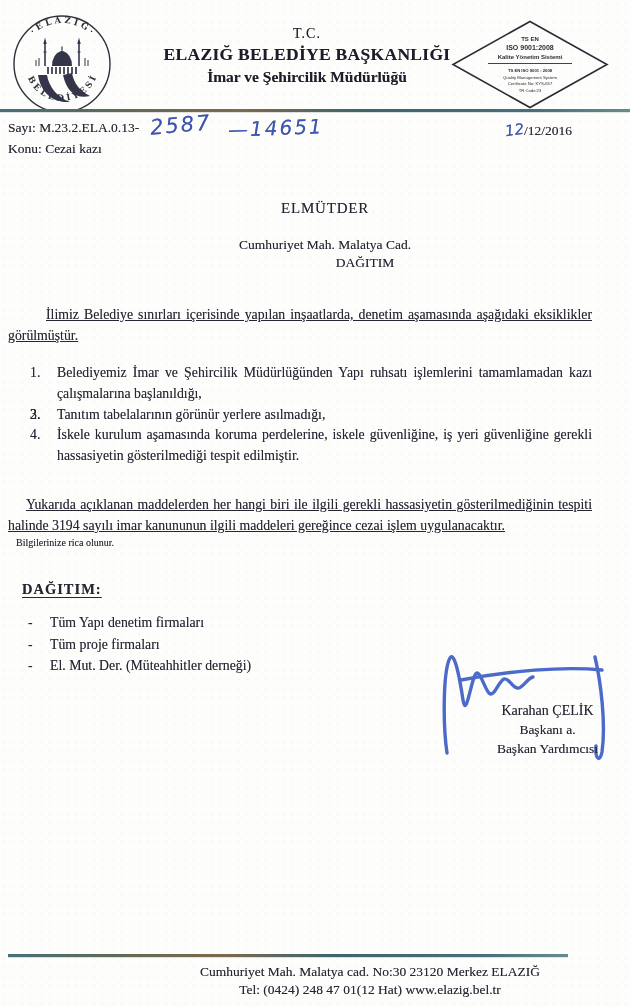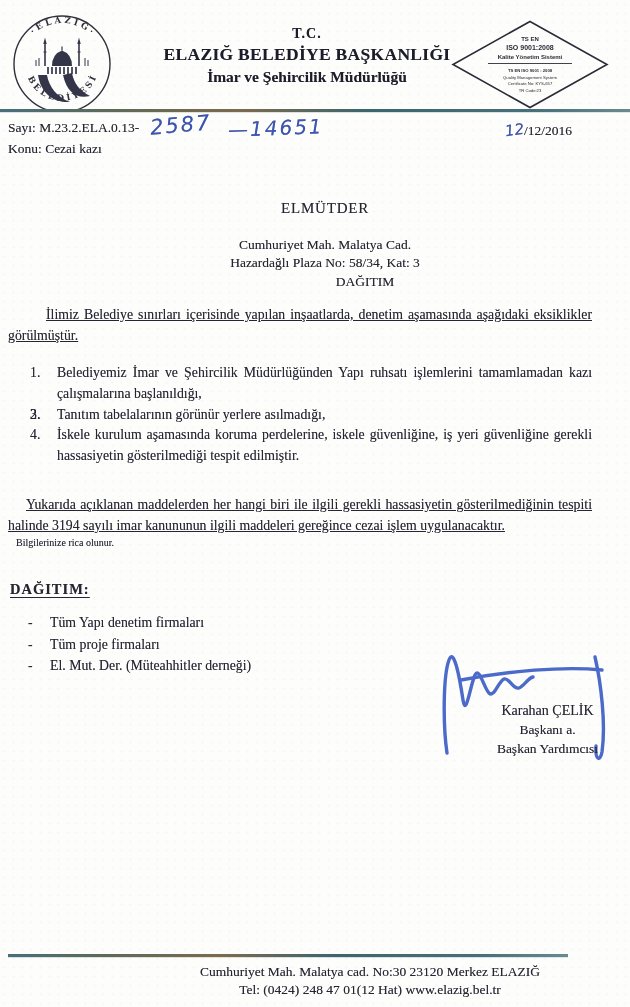--- a/index.html
+++ b/index.html
@@ -9,21 +9,21 @@
     background-image:radial-gradient(rgba(130,128,120,.045) 1px, transparent 1.4px);
     background-size:9px 9px;
     overflow:hidden;
     font-family:"Liberation Serif","DejaVu Serif",serif;
     color:#262633;
   }
   .soft{text-shadow:0 0 .5px rgba(40,40,60,.45);}
   
   .seal{position:absolute;left:12px;top:14px;width:100px;height:100px;}
   .head-center{position:absolute;left:132px;top:26px;width:350px;text-align:center;color:#1c1c2a;}
-  .tc{font-size:14px;font-weight:bold;letter-spacing:1px;}
+  .tc{font-size:14px;font-weight:normal;letter-spacing:1px;}
   .t2{font-size:17.5px;font-weight:bold;letter-spacing:.3px;margin-top:2px;}
   .t3{font-size:15.5px;font-weight:bold;margin-top:3px;}
   .iso{position:absolute;left:450px;top:20px;}
   .rule{height:4px;background:linear-gradient(90deg,#47707a 0%,#5d6a58 18%,#7c6a4e 38%,#3c666d 58%,#47707a 85%,#6a8a90 100%);box-shadow:0 -1px 0 rgba(255,255,255,.8) inset;}
   .rule-top{position:absolute;left:0;top:109px;width:630px;}
   .rule-bottom{position:absolute;left:8px;top:954px;width:560px;height:3.5px;}
   
   .sayi-row{position:absolute;left:8px;top:120px;width:614px;font-size:13.5px;}
   .hw{font-family:"DejaVu Sans",sans-serif;font-style:italic;color:#3b54b5;}
   .hw1{position:absolute;left:142px;top:-7px;font-size:21px;letter-spacing:2px;transform:rotate(-5deg);}
@@ -38,21 +38,21 @@
   
   .para{position:absolute;left:8px;width:584px;font-size:13.8px;line-height:21px;text-align:justify;text-decoration:underline;}
   .p1{top:304px;text-indent:38px;}
   .p2{top:494px;text-indent:18px;}
   .closing{position:absolute;left:16px;top:537px;font-size:10px;}
   .num-list{position:absolute;left:8px;top:363px;width:584px;}
   .num-list ol{margin:0;padding:0;list-style:none;}
   .num-list li{position:relative;padding-left:49px;font-size:13.8px;line-height:20.8px;text-align:justify;}
   .num{position:absolute;left:22px;}
   
-  .dagitim-title{position:absolute;left:10px;top:581px;font-size:14.5px;font-weight:600;letter-spacing:1px;text-decoration:underline;text-underline-offset:3px;}
+  .dagitim-title{position:absolute;left:22px;top:581px;font-size:14.5px;font-weight:600;letter-spacing:1px;text-decoration:underline;text-underline-offset:3px;}
   .dist{position:absolute;left:26px;top:612px;width:400px;}
   .dist ul{margin:0;padding:0;list-style:none;}
   .dist li{position:relative;padding-left:24px;font-size:13.8px;line-height:21.6px;}
   .dash{position:absolute;left:2px;}
   
   .sig-ink{position:absolute;left:418px;top:628px;width:200px;height:140px;}
   .sig-block{position:absolute;left:455px;top:701px;width:185px;text-align:center;font-size:13.5px;line-height:19px;}
   .sig-name{font-size:14px;}
   
   .footer-text{position:absolute;left:100px;top:963px;width:540px;text-align:center;font-size:13.5px;line-height:18px;}
@@ -135,21 +135,20 @@
     <span>Sayı: M.23.2.ELA.0.13-</span>
     <span class="hw hw1">2587</span>
     <span class="hw hw2">—14651</span>
     <span class="date"><span class="hw hwday">12</span><span>/12/2016</span></span>
   </div>
   <div class="konu soft">Konu: Cezai kazı</div>
 
   <div class="recipient soft">
     <div class="rname">ELMÜTDER</div>
     <div>Cumhuriyet Mah. Malatya Cad.</div>
-    <div>Hazardağlı Plaza No: 58/34, Kat: 3</div>
     <div class="rcity">DAĞITIM</div>
   </div>
 
   <div class="para p1 soft">İlimiz Belediye sınırları içerisinde yapılan inşaatlarda, denetim aşamasında aşağıdaki eksiklikler görülmüştür.</div>
 
   <div class="num-list soft">
     <ol>
       <li><span class="num">1.</span><span>Belediyemiz İmar ve Şehircilik Müdürlüğünden Yapı ruhsatı işlemlerini tamamlamadan kazı çalışmalarına başlanıldığı,</span></li>
       <li><span class="num">2.</span></li>
       <li><span class="num">3.</span><span>Tanıtım tabelalarının görünür yerlere asılmadığı,</span></li>

